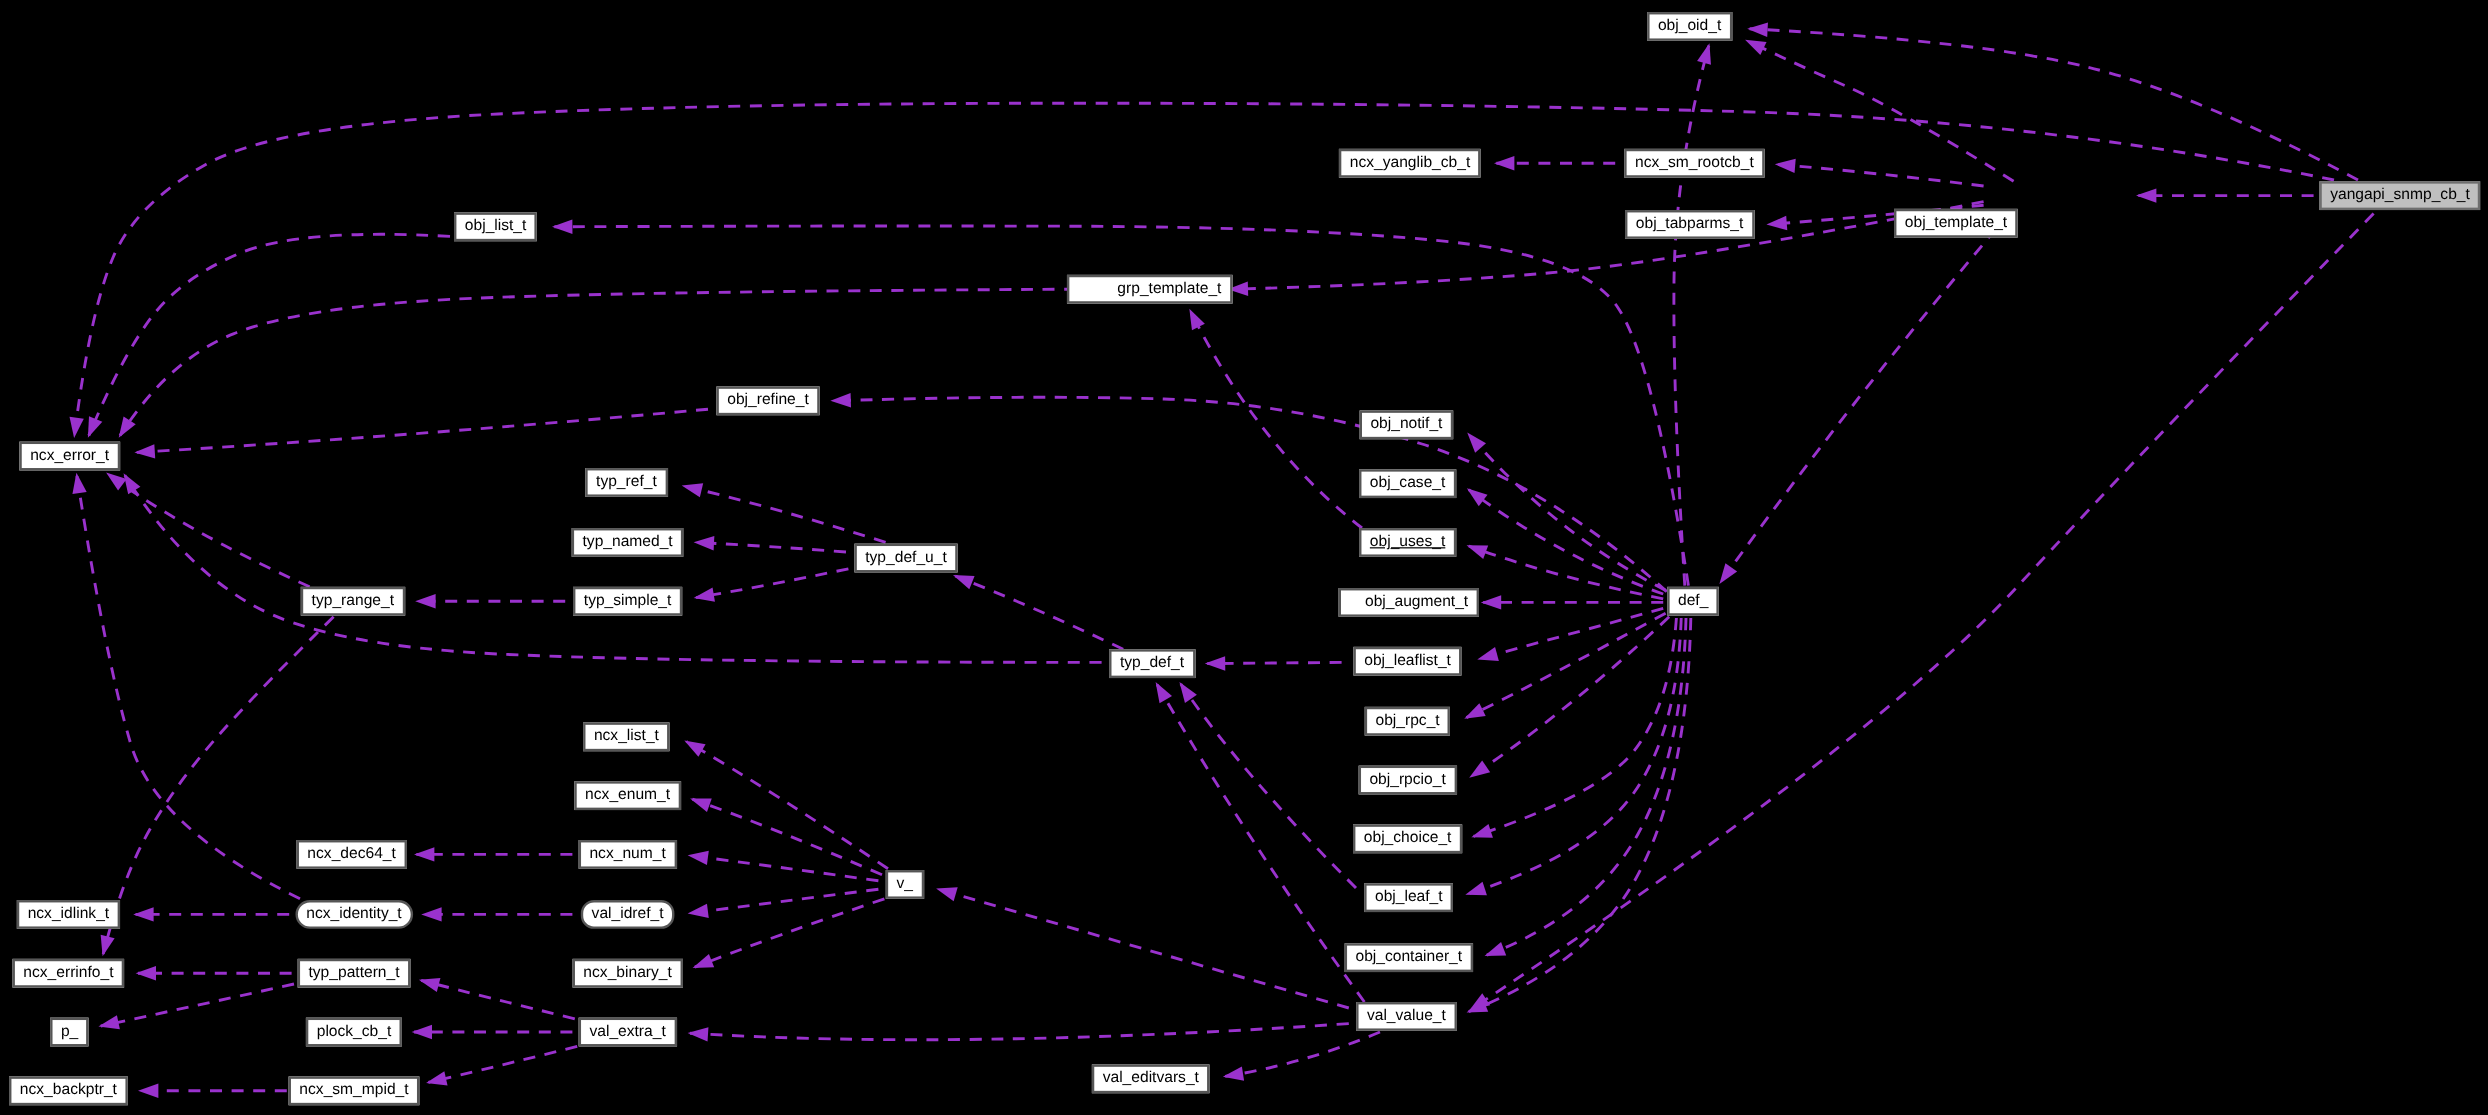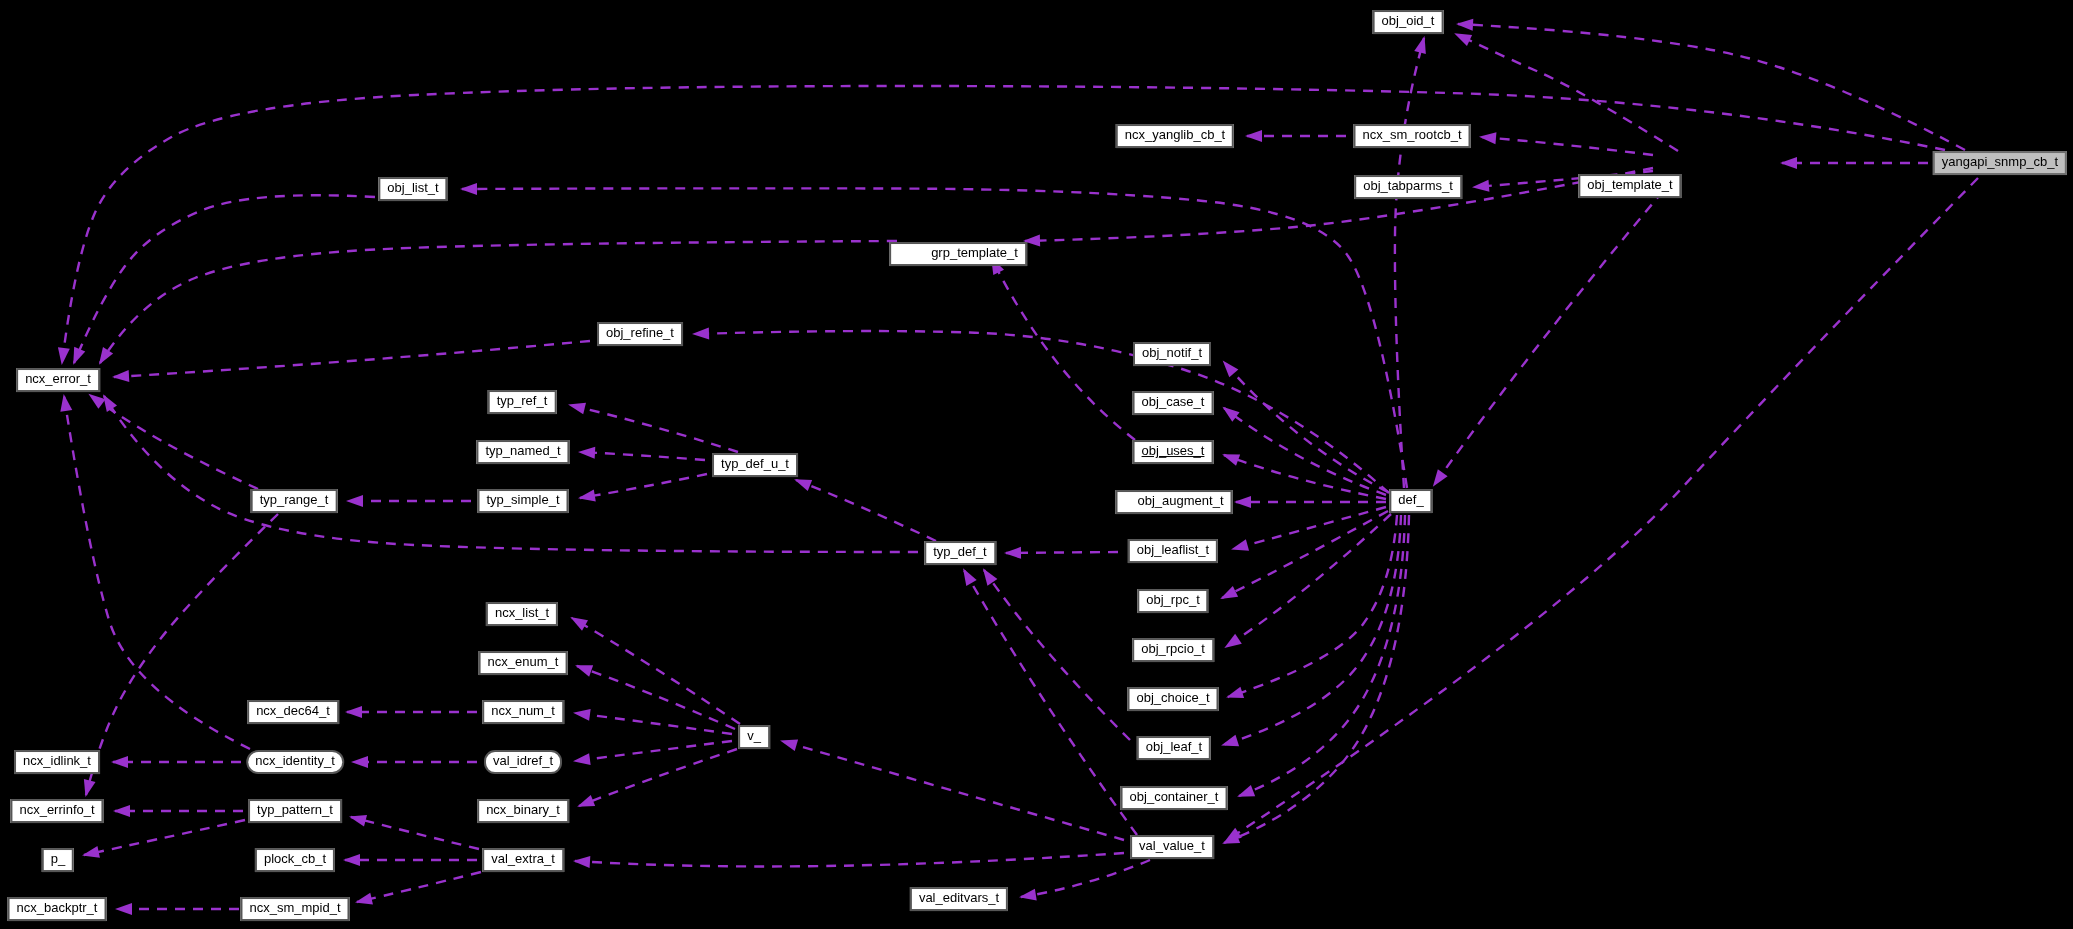--- a/index.html
+++ b/index.html
@@ -97,21 +97,21 @@
       <path d="M481,872 Q405,891 357,902" fill="none" stroke="#9a32cd" stroke-width="2.4" stroke-dasharray="10,8" marker-end="url(#arr)"></path>
       <path d="M239,909 L117,909" fill="none" stroke="#9a32cd" stroke-width="2.4" stroke-dasharray="10,8" marker-end="url(#arr)"></path>
     </svg>
     <div class="node" style="left: 1408px; top: 22px;">obj_oid_t</div>
     <div class="node" style="left: 1175px; top: 136px;">ncx_yanglib_cb_t</div>
     <div class="node" style="left: 1412px; top: 136px;">ncx_sm_rootcb_t</div>
     <div class="node" style="left: 1630px; top: 163px; margin-top: 23px;">obj_template_t</div>
     <div class="node node--focus" style="left: 2000px; top: 163px;">yangapi_snmp_cb_t</div>
     <div class="node" style="left: 413px; top: 189px;">obj_list_t</div>
     <div class="node" style="left: 1408px; top: 187px;">obj_tabparms_t</div>
-    <div class="node" style="left: 958px; top: 254px; padding-left: 40px;">grp_template_t</div>
+    <div class="node" style="left: 958px; top: 241px; padding-left: 40px;">grp_template_t</div>
     <div class="node" style="left: 640px; top: 334px;">obj_refine_t</div>
     <div class="node" style="left: 1172px; top: 354px;">obj_notif_t</div>
     <div class="node" style="left: 58px; top: 380px;">ncx_error_t</div>
     <div class="node" style="left: 1173px; top: 403px;">obj_case_t</div>
     <div class="node" style="left: 522px; top: 402px;">typ_ref_t</div>
     <div class="node" style="left: 1173px; top: 452px; text-decoration: underline;">obj_uses_t</div>
     <div class="node" style="left: 523px; top: 452px;">typ_named_t</div>
     <div class="node" style="left: 755px; top: 465px;">typ_def_u_t</div>
     <div class="node" style="left: 1174px; top: 502px; padding-left: 20px;">obj_augment_t</div>
     <div class="node" style="left: 1411px; top: 501px;">def_</div>

